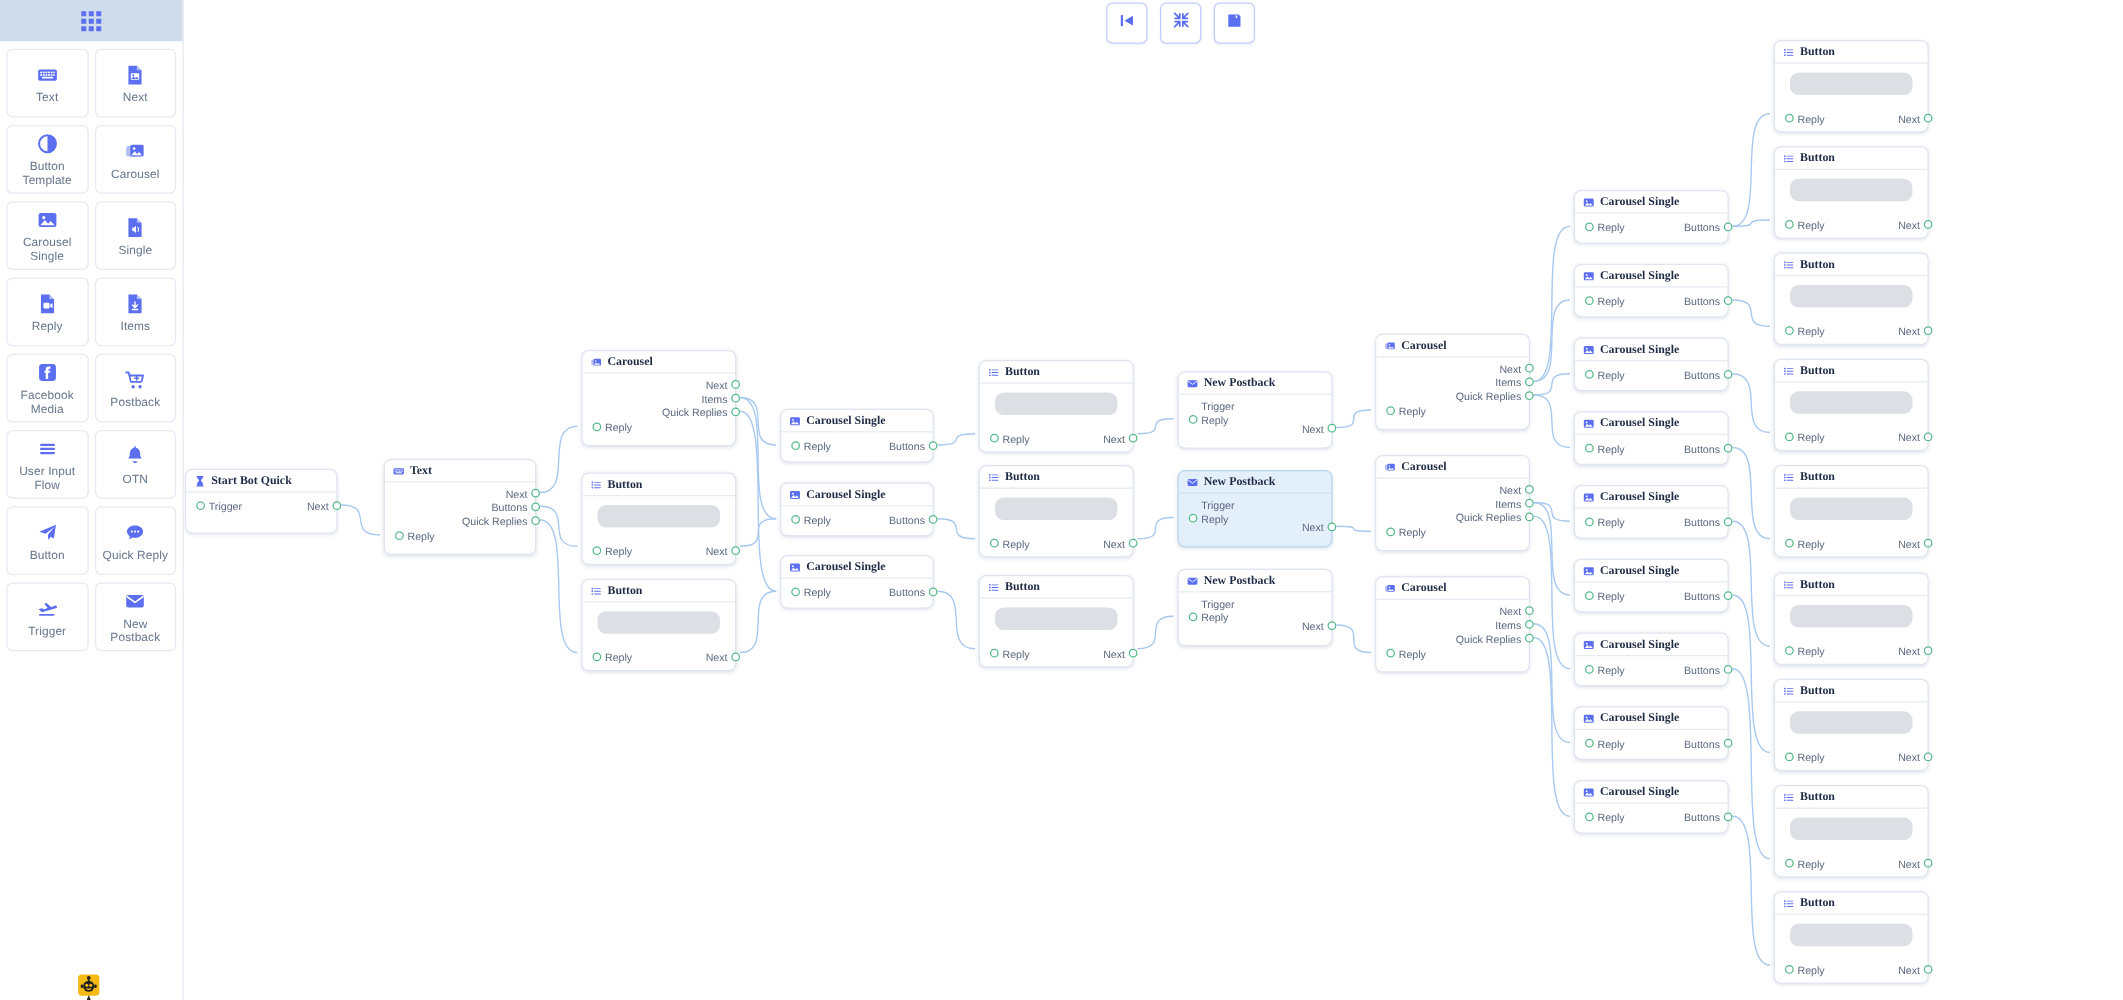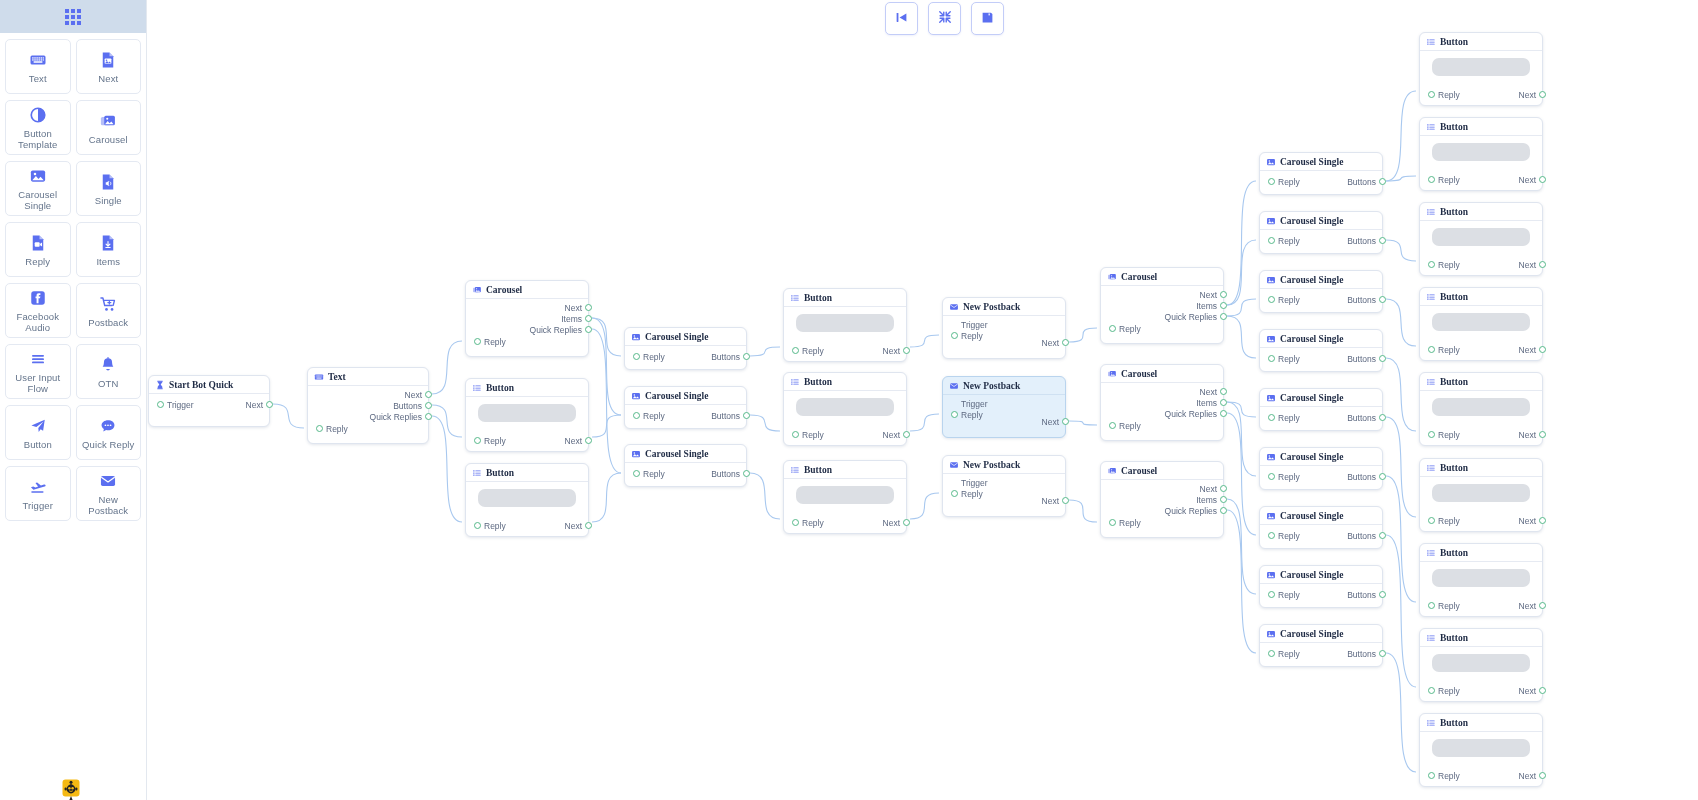--- a/index.html
+++ b/index.html
@@ -245,21 +245,21 @@
           </span>
           <span class="pal-label">Items</span>
         </div>
         <div class="pal-item">
           <span class="pal-icon">
             <svg width="18" height="18" viewBox="0 0 24 24">
               <rect x="3" y="3" width="18" height="18" rx="3.6" fill="#5b6ff0"></rect>
         <path d="M14.6 12.3h-1.9V19h-2.6v-6.7H8.7V10h1.4V8.7c0-1.9.8-3 3-3h2.1v2.3h-1.3c-.6 0-.9.3-.9.9V10h2.2z" fill="#fff"></path>
             </svg>
           </span>
-          <span class="pal-label">Facebook Audio</span>
+          <span class="pal-label">Facebook Media</span>
         </div>
         <div class="pal-item">
           <span class="pal-icon">
             <svg width="18" height="18" viewBox="0 0 24 24">
               <g fill="none" stroke="#5b6ff0" stroke-width="1.9" stroke-linecap="round" stroke-linejoin="round">
         <path d="M2.6 4h2.6l2.4 10h10"></path>
                 <path d="M7.2 7.2h13.4l-1.6 6.4"></path>
               </g>
         <circle cx="10" cy="19.2" r="1.8" fill="#5b6ff0"></circle>
               <circle cx="17.4" cy="19.2" r="1.8" fill="#5b6ff0"></circle>

